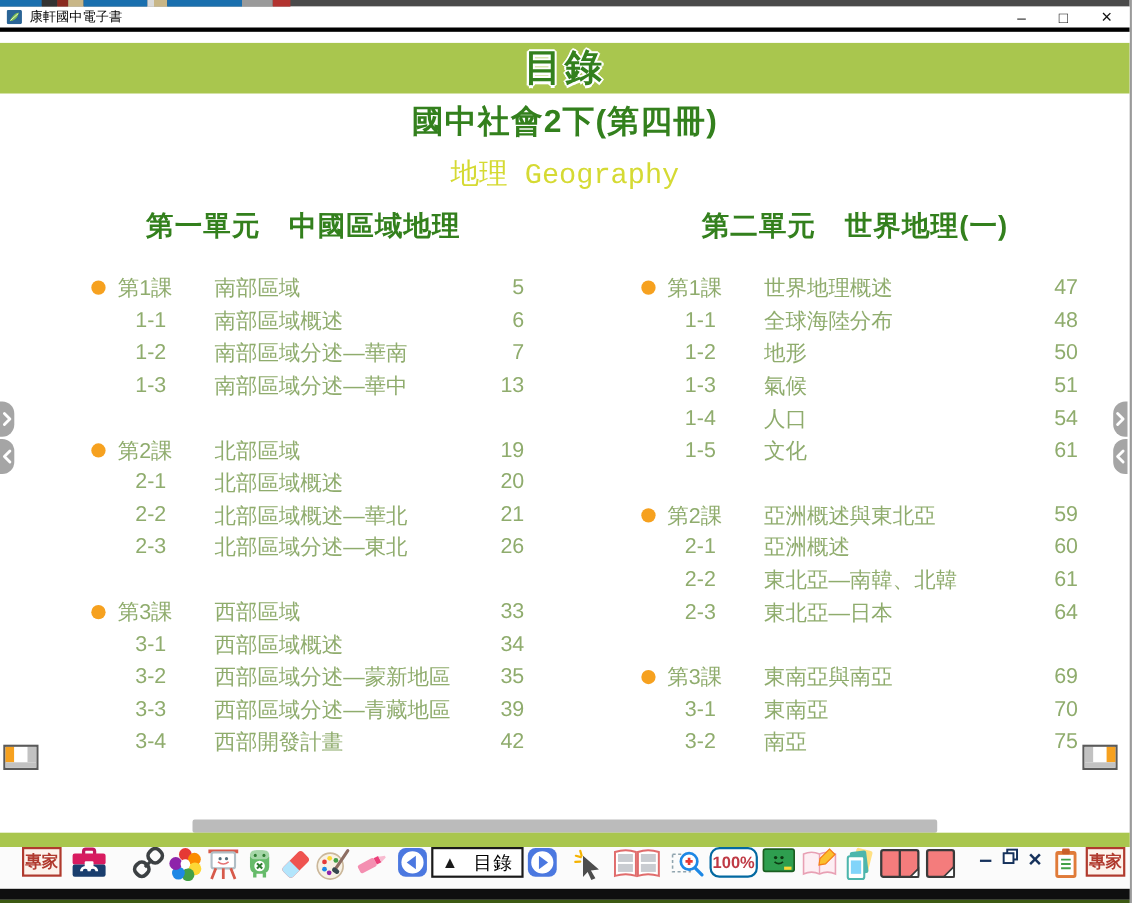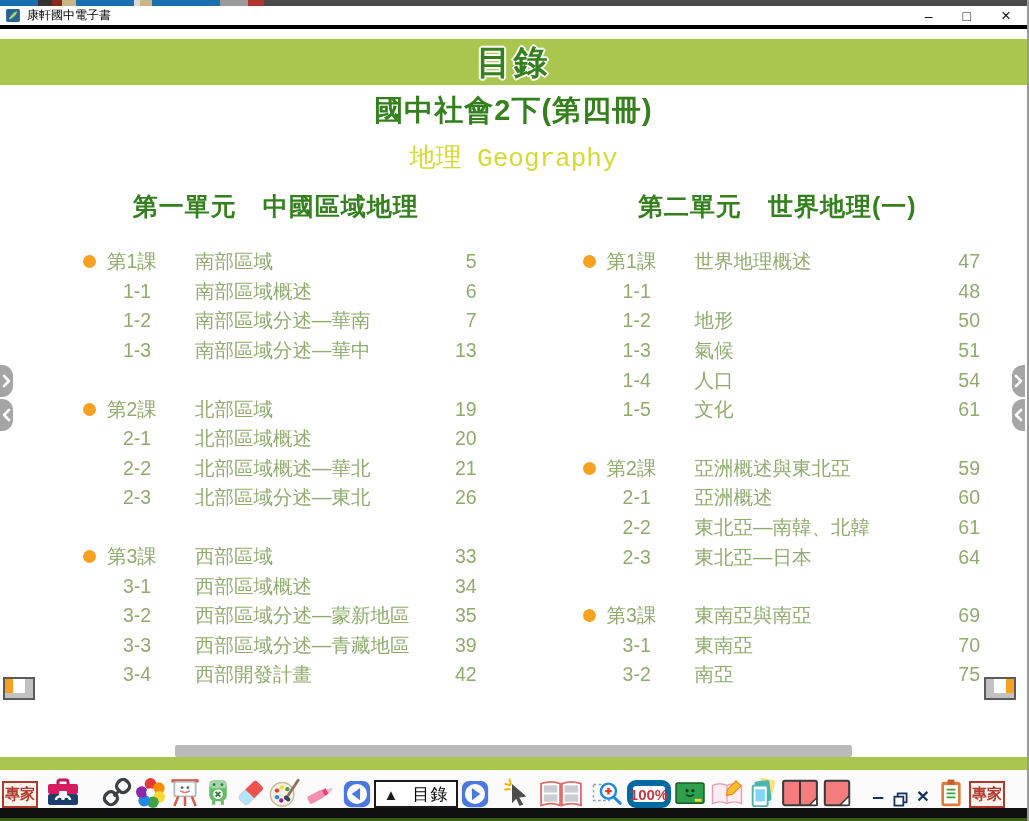--- a/index.html
+++ b/index.html
@@ -52,30 +52,30 @@
   .corner.left{left:3px;}
   .corner.right{left:984px;}
   .corner .c1{background:var(--bullet-orange,#f0a030);}
   .corner .c2{background:#fff;}
   .corner .c3{background:#c2c2c2;}
   .corner .cb{grid-column:1 / span 3;background:#c2c2c2;}
   
   .scroll-thumb{position:absolute;left:175px;top:745px;width:677px;height:12px;background:#bbb;border-radius:2px;}
   .green-strip{position:absolute;left:0;top:757px;width:1029px;height:13px;background:var(--band-green,#a9c64e);}
   
-  .toolbar{position:absolute;left:0;top:770px;width:1029px;height:38px;background:var(--toolbar-bg,#fbfbfb);display:flex;align-items:flex-end;padding-left:2px;box-sizing:border-box;}
+  .toolbar{position:absolute;left:0;top:770px;width:1029px;height:38px;background:var(--toolbar-bg,#fbfbfb);display:flex;align-items:flex-start;padding-left:20px;box-sizing:border-box;}
   .bottom-black{position:absolute;left:0;top:808px;width:1029px;height:10px;background:#0f0f0f;}
   .bottom-green{position:absolute;left:0;top:818px;width:1029px;height:3px;background:#3c5a12;}
   .tb{margin-right:3px;display:flex;align-items:center;justify-content:center;border:none;background:none;padding:0;font-family:inherit;}
   .tb svg{display:block;}
   .stamp{width:36px;height:27px;border:2px solid var(--expert-red,#b03a2e);color:var(--expert-red,#b03a2e);font-size:15px;font-weight:bold;background:#fdf3ec;box-sizing:border-box;letter-spacing:0;}
   .pageind{width:84px;height:28px;border:2px solid #1a1a1a;background:#fff;box-sizing:border-box;display:flex;align-items:center;padding:0 7px;}
   .pageind .tri{font-size:15px;color:#1a1a1a;}
   .pageind .pilabel{font-size:17px;color:#000;margin-left:14px;letter-spacing:1px;}
-  .zoomlvl{width:44px;height:28px;border:6px solid #0369a1;border-radius:9px;background:#fff;box-sizing:border-box;color:#bf3a45;font-weight:bold;font-size:15px;}
+  .zoomlvl{width:44px;height:28px;border:2px solid #0369a1;border-radius:9px;background:#fff;box-sizing:border-box;color:#bf3a45;font-weight:bold;font-size:15px;}
   .wglyph{color:#16325c;font-weight:bold;font-size:21px;width:16px;}
   [data-name="expert-stamp-button"]{margin-right:8px;}
   [data-name="toolbox-icon"]{margin-right:22px;}
   [data-name="highlighter-icon"]{margin-right:6px;}
   [data-name="next-page-button"]{margin-right:12px;}
   [data-name="pointer-icon"]{margin-right:6px;}
   [data-name="page-spread-icon"]{margin-right:8px;}
   [data-name="one-page-view-icon"]{margin-right:18px;}
   [data-name="toolbar-minimize-button"],[data-name="toolbar-restore-button"],[data-name="toolbar-close-button"]{margin-right:6px;}
   [data-name="notes-clipboard-icon"]{margin-right:4px;}
@@ -206,20 +206,21 @@
       <div data-name="lesson-list">
           <div class="toc-group" data-name="lesson-group">
             <div class="toc-row lesson" data-name="toc-lesson-row">
               <span class="bullet" data-name="lesson-bullet-icon"></span>
               <span class="code" data-name="lesson-code">第1課</span>
               <span class="ttl" data-name="lesson-title">世界地理概述</span>
               <span class="pg" data-name="lesson-page">47</span>
             </div>
             <div class="toc-row section" data-name="toc-section-row">
               <span class="code" data-name="section-code">1-1</span>
+              <span class="ttl" data-name="section-title">全球海陸分布</span>
               <span class="pg" data-name="section-page">48</span>
             </div>
             <div class="toc-row section" data-name="toc-section-row">
               <span class="code" data-name="section-code">1-2</span>
               <span class="ttl" data-name="section-title">地形</span>
               <span class="pg" data-name="section-page">50</span>
             </div>
             <div class="toc-row section" data-name="toc-section-row">
               <span class="code" data-name="section-code">1-3</span>
               <span class="ttl" data-name="section-title">氣候</span>

